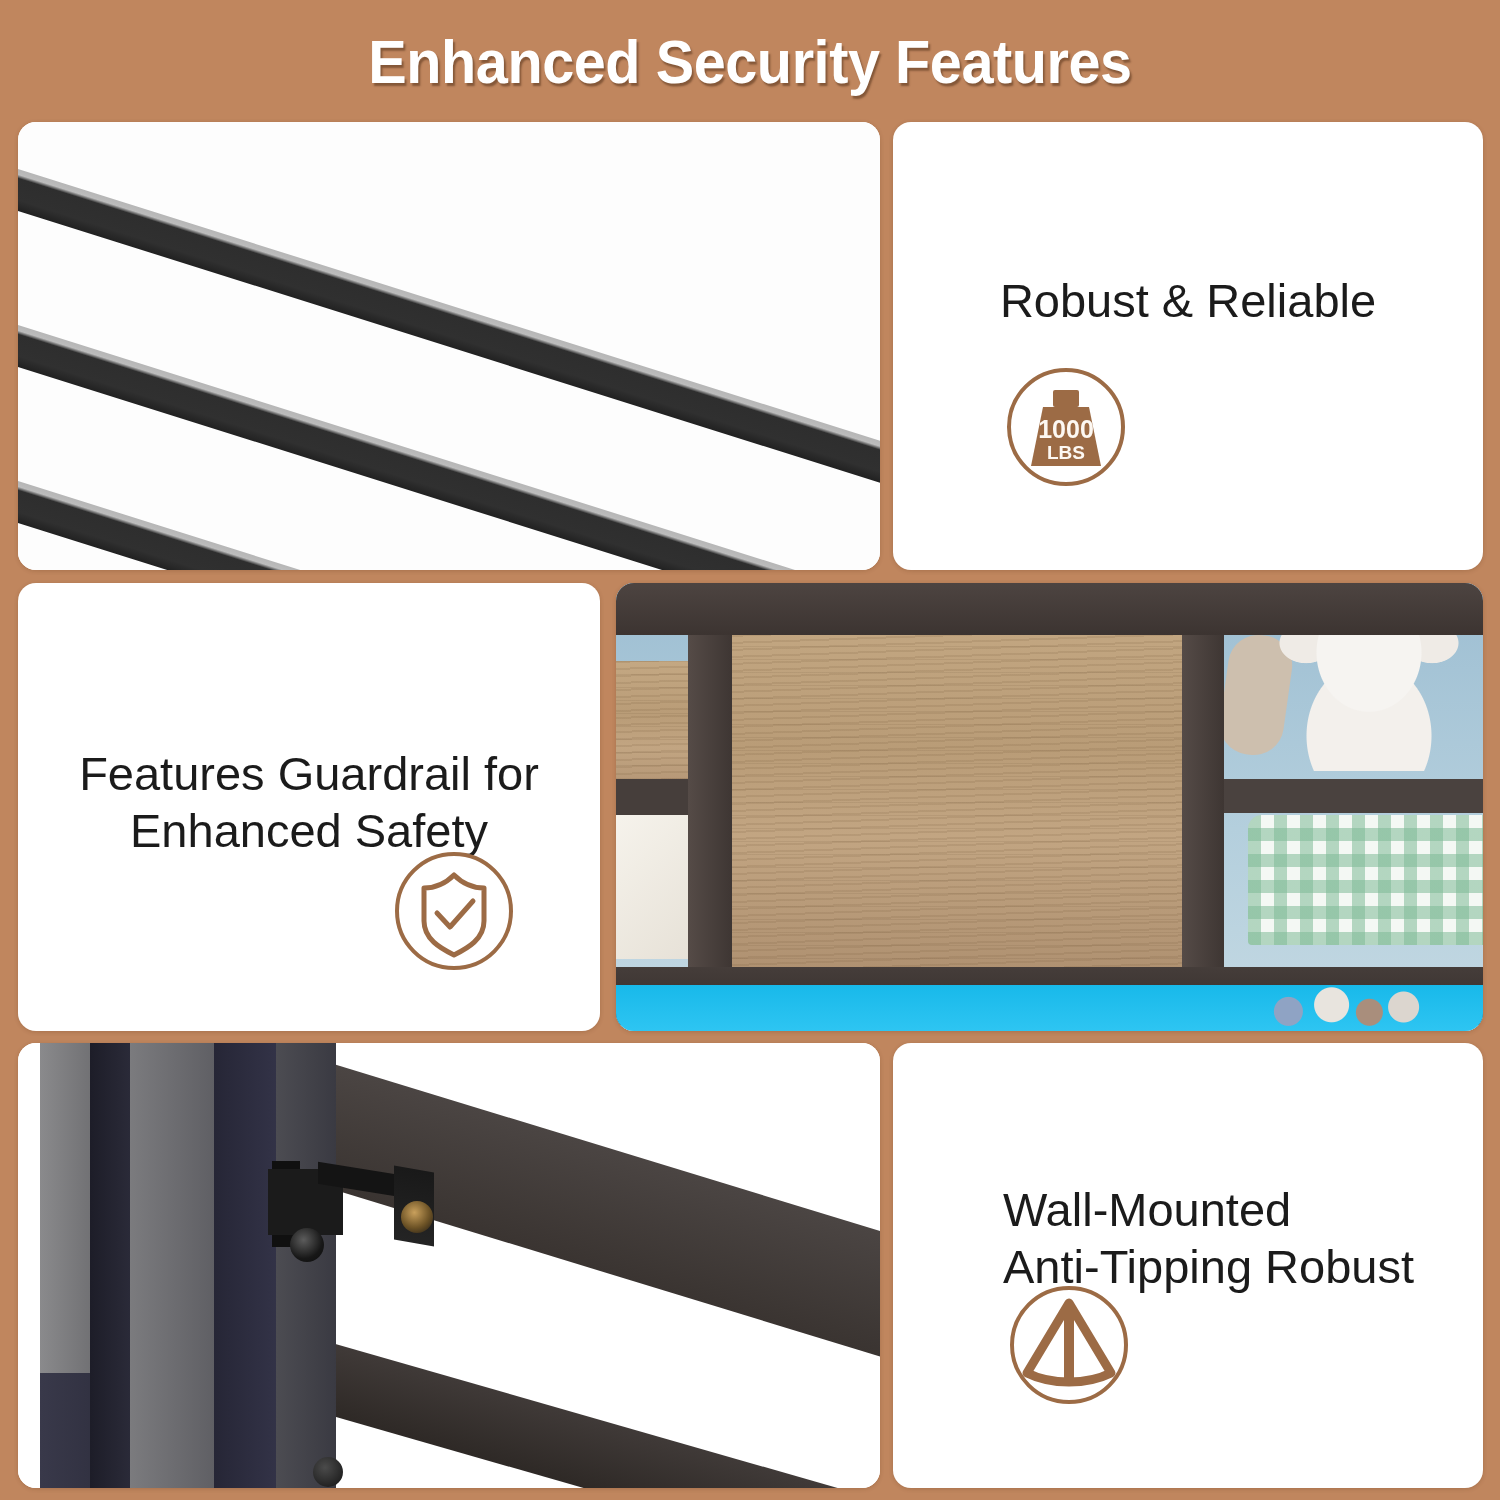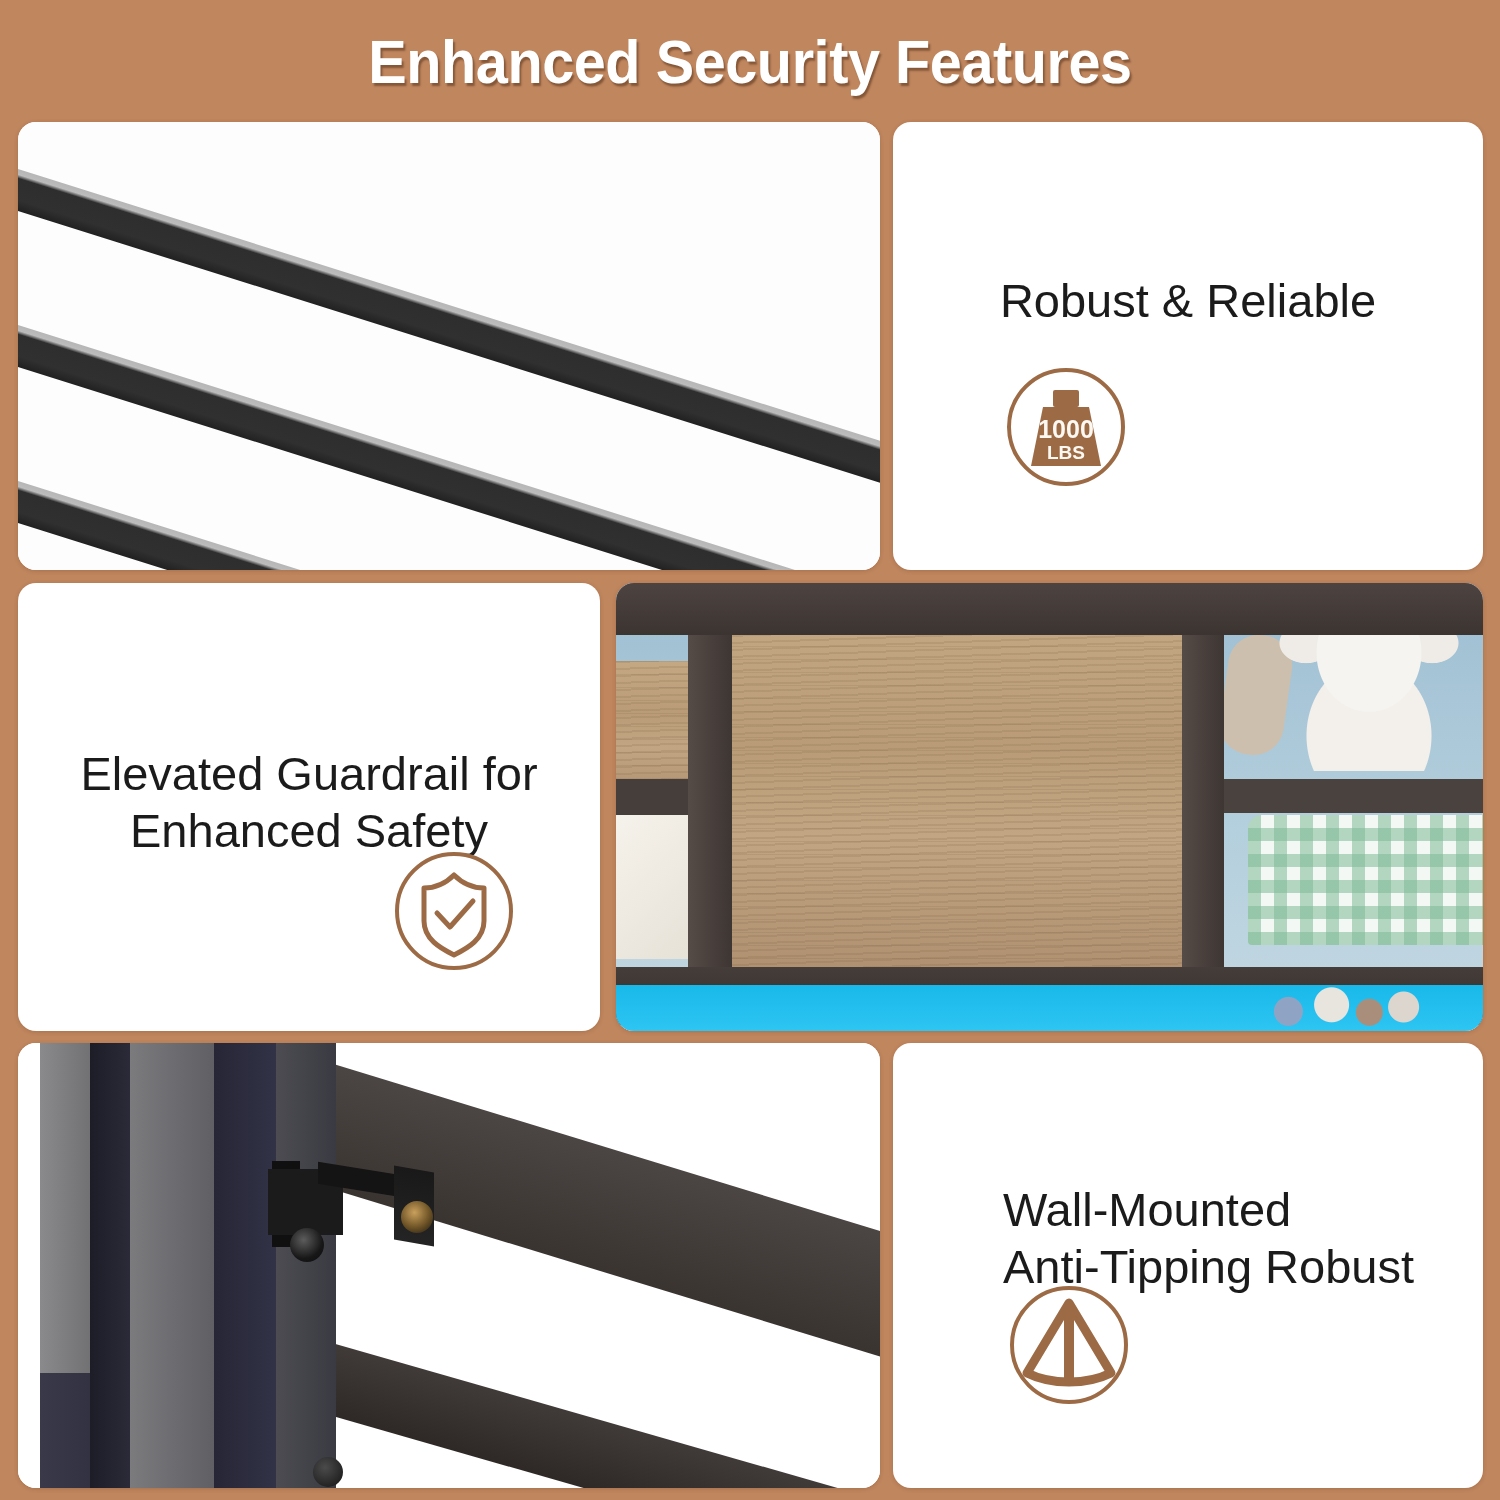--- a/index.html
+++ b/index.html
@@ -190,21 +190,21 @@
         <path d="M42 45 H88 L100 104 H30 Z" fill="#9c6b45"></path>
         <text x="65" y="76" text-anchor="middle" font-family="Liberation Sans, sans-serif" font-size="25" font-weight="bold" fill="#fdf8f2">1000</text>
         <text x="65" y="97" text-anchor="middle" font-family="Liberation Sans, sans-serif" font-size="19" font-weight="bold" fill="#fdf8f2">LBS</text>
       </svg>
     </div>
   </div>
 </div>
 
 <div class="panel" id="p-guardrail">
   <div class="card-inner">
-    <div class="card-head" id="guard-head">Elevated Guardrail for
+    <div class="card-head" id="guard-head">Features Guardrail for
 Enhanced Safety</div>
 
     <div class="icon-wrap" id="guard-icon">
       <svg width="132" height="132" viewBox="0 0 132 132">
         <circle class="ico-circle" cx="66" cy="66" r="57" stroke-width="4"></circle>
         <path d="M66 30 C56 40 44 43 36 43 V76 C36 94 52 103 66 110 C80 103 96 94 96 76 V43
                  C88 43 76 40 66 30 Z" fill="none" stroke="#9c6b45" stroke-width="5" stroke-linejoin="round"></path>
         <path d="M49 68 L62 82 L85 56" fill="none" stroke="#9c6b45" stroke-width="5" stroke-linecap="round" stroke-linejoin="round"></path>
       </svg>
     </div>

